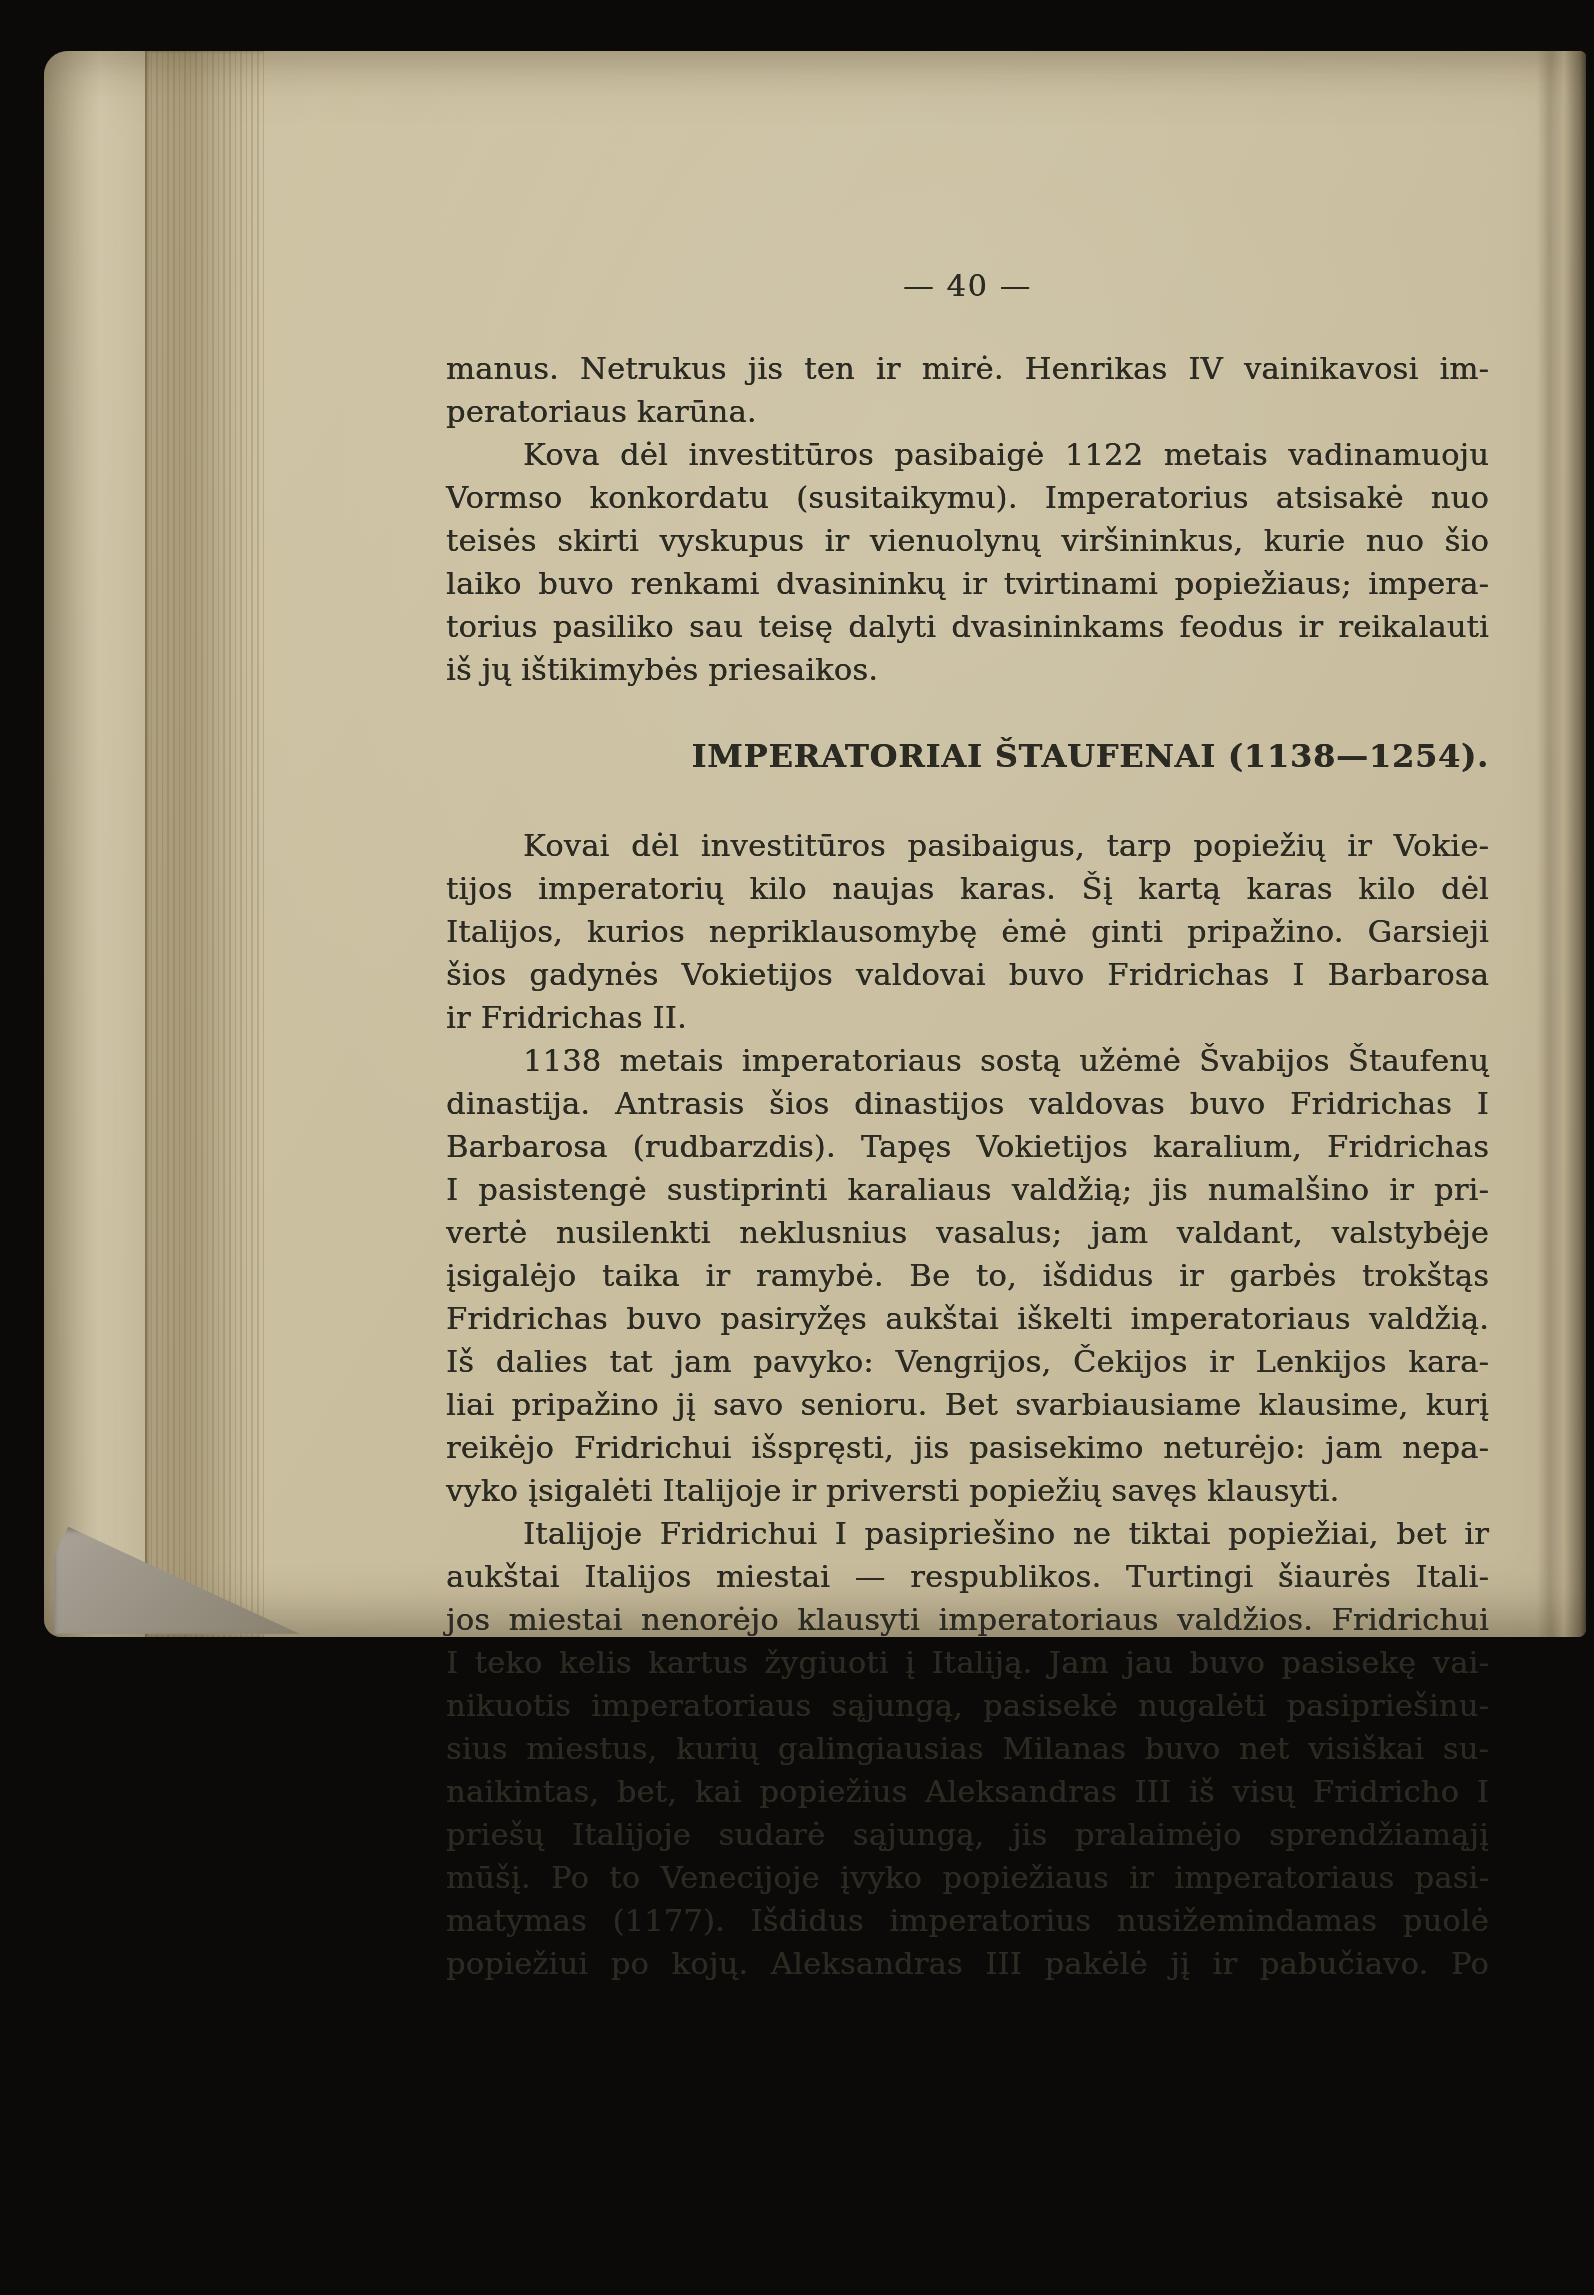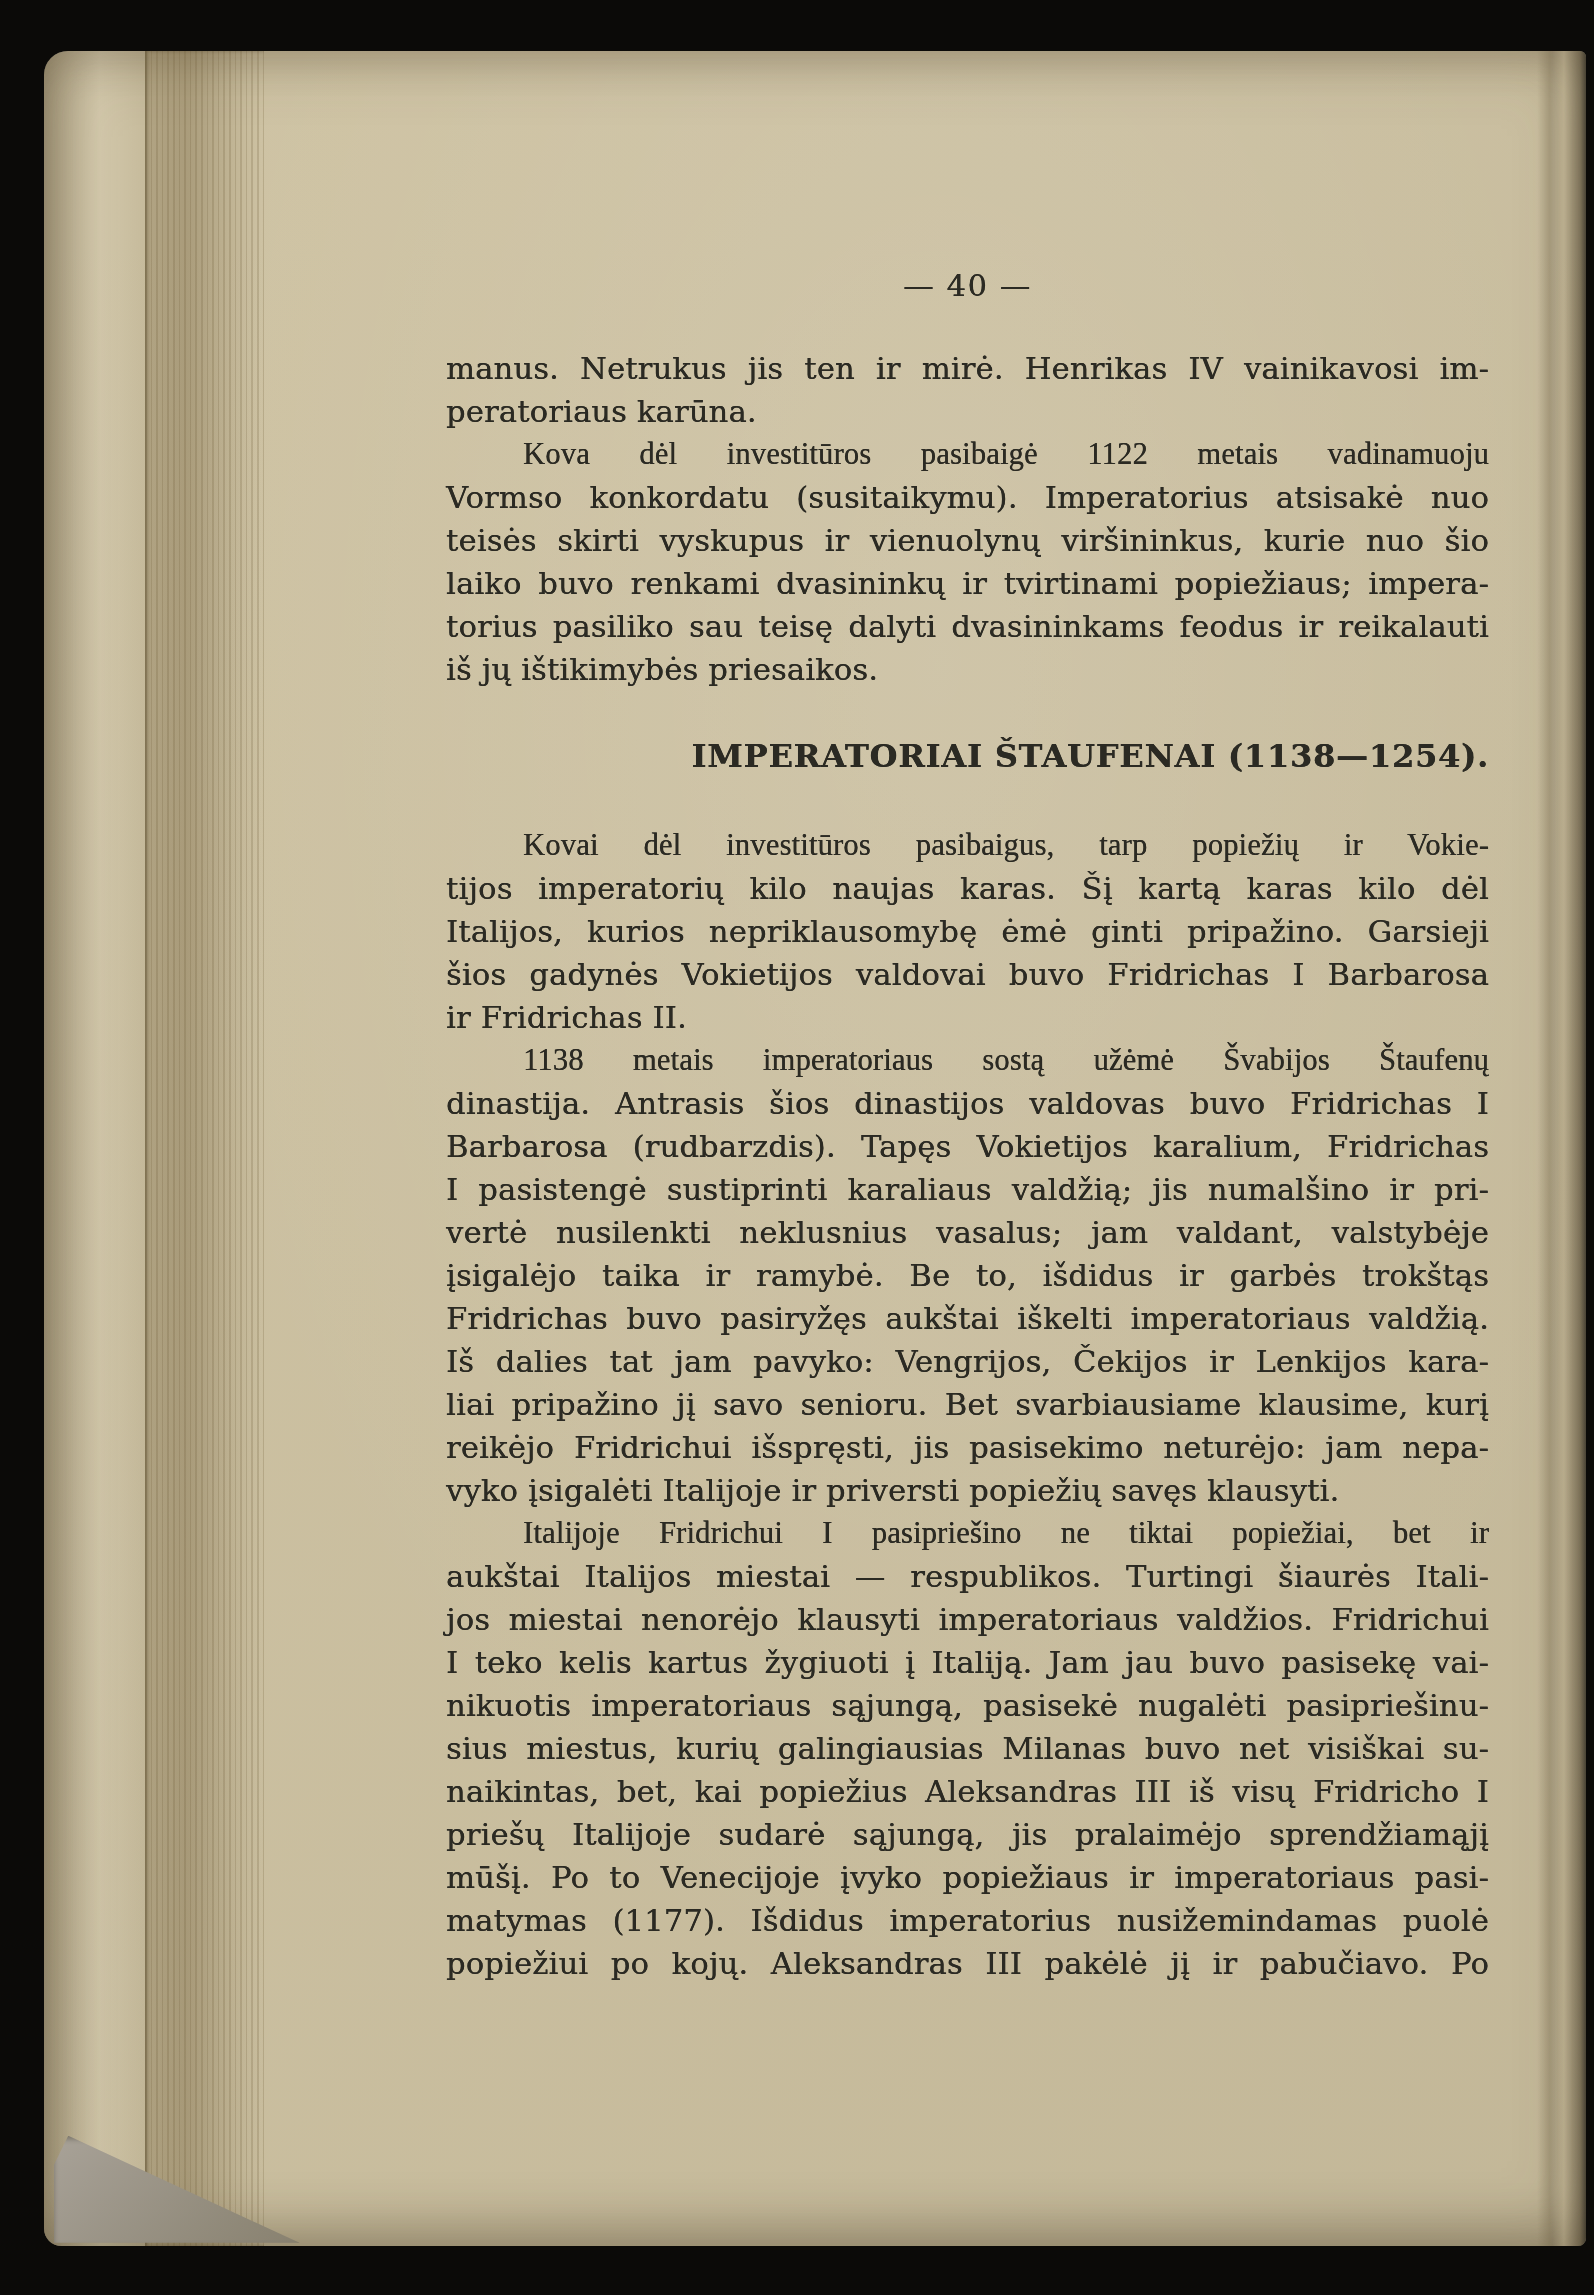--- a/index.html
+++ b/index.html
@@ -13,21 +13,21 @@
   body{
     width:1595px;height:2295px;
     background:var(--bg);
     position:relative;
     font-family:"DejaVu Serif","Liberation Serif",serif;
     overflow:hidden;
   }
   .page{
     position:absolute;
     left:44px;top:51px;
-    width:1542px;height:2195px;
+    width:1542px;height:1586px;
     background:
       radial-gradient(ellipse at 58% 28%, rgba(255,255,255,0.10), rgba(255,255,255,0) 62%),
       linear-gradient(120deg, rgba(255,255,255,0.05), rgba(0,0,0,0.05)),
       var(--paper);
     border-radius:24px 6.3px 8px 17.4px;
     box-shadow:
       inset 0 0 71px rgba(85,70,42,0.30),
       inset 0 -22px 40px rgba(60,50,30,0.22),
       inset 0 16px 32px rgba(70,58,34,0.14);
   }
@@ -63,21 +63,21 @@
   .text-block{
     position:absolute;
     left:402px;top:213px;width:1043px;
     font-size:30.5px;line-height:43px;
     color:var(--ink);
     text-shadow:0.3px 0 0 currentColor;
     letter-spacing:0.2px;
   }
   .line{white-space:nowrap;text-align:left;}
   .line.j{white-space:normal;text-align:justify;text-align-last:justify;}
-  .line.ind{padding-left:77px;font-family:Liberation Serif, serif;}
+  .line.ind{padding-left:77px;}
   .pageno{text-align:center;letter-spacing:1.6px;}
   .heading{
     text-align:right;font-weight:bold;font-size:32px;letter-spacing:0.8px;
   }
   .gap{width:100%;}
 </style>
 </head>
 <body>
 
 <div class="page">

